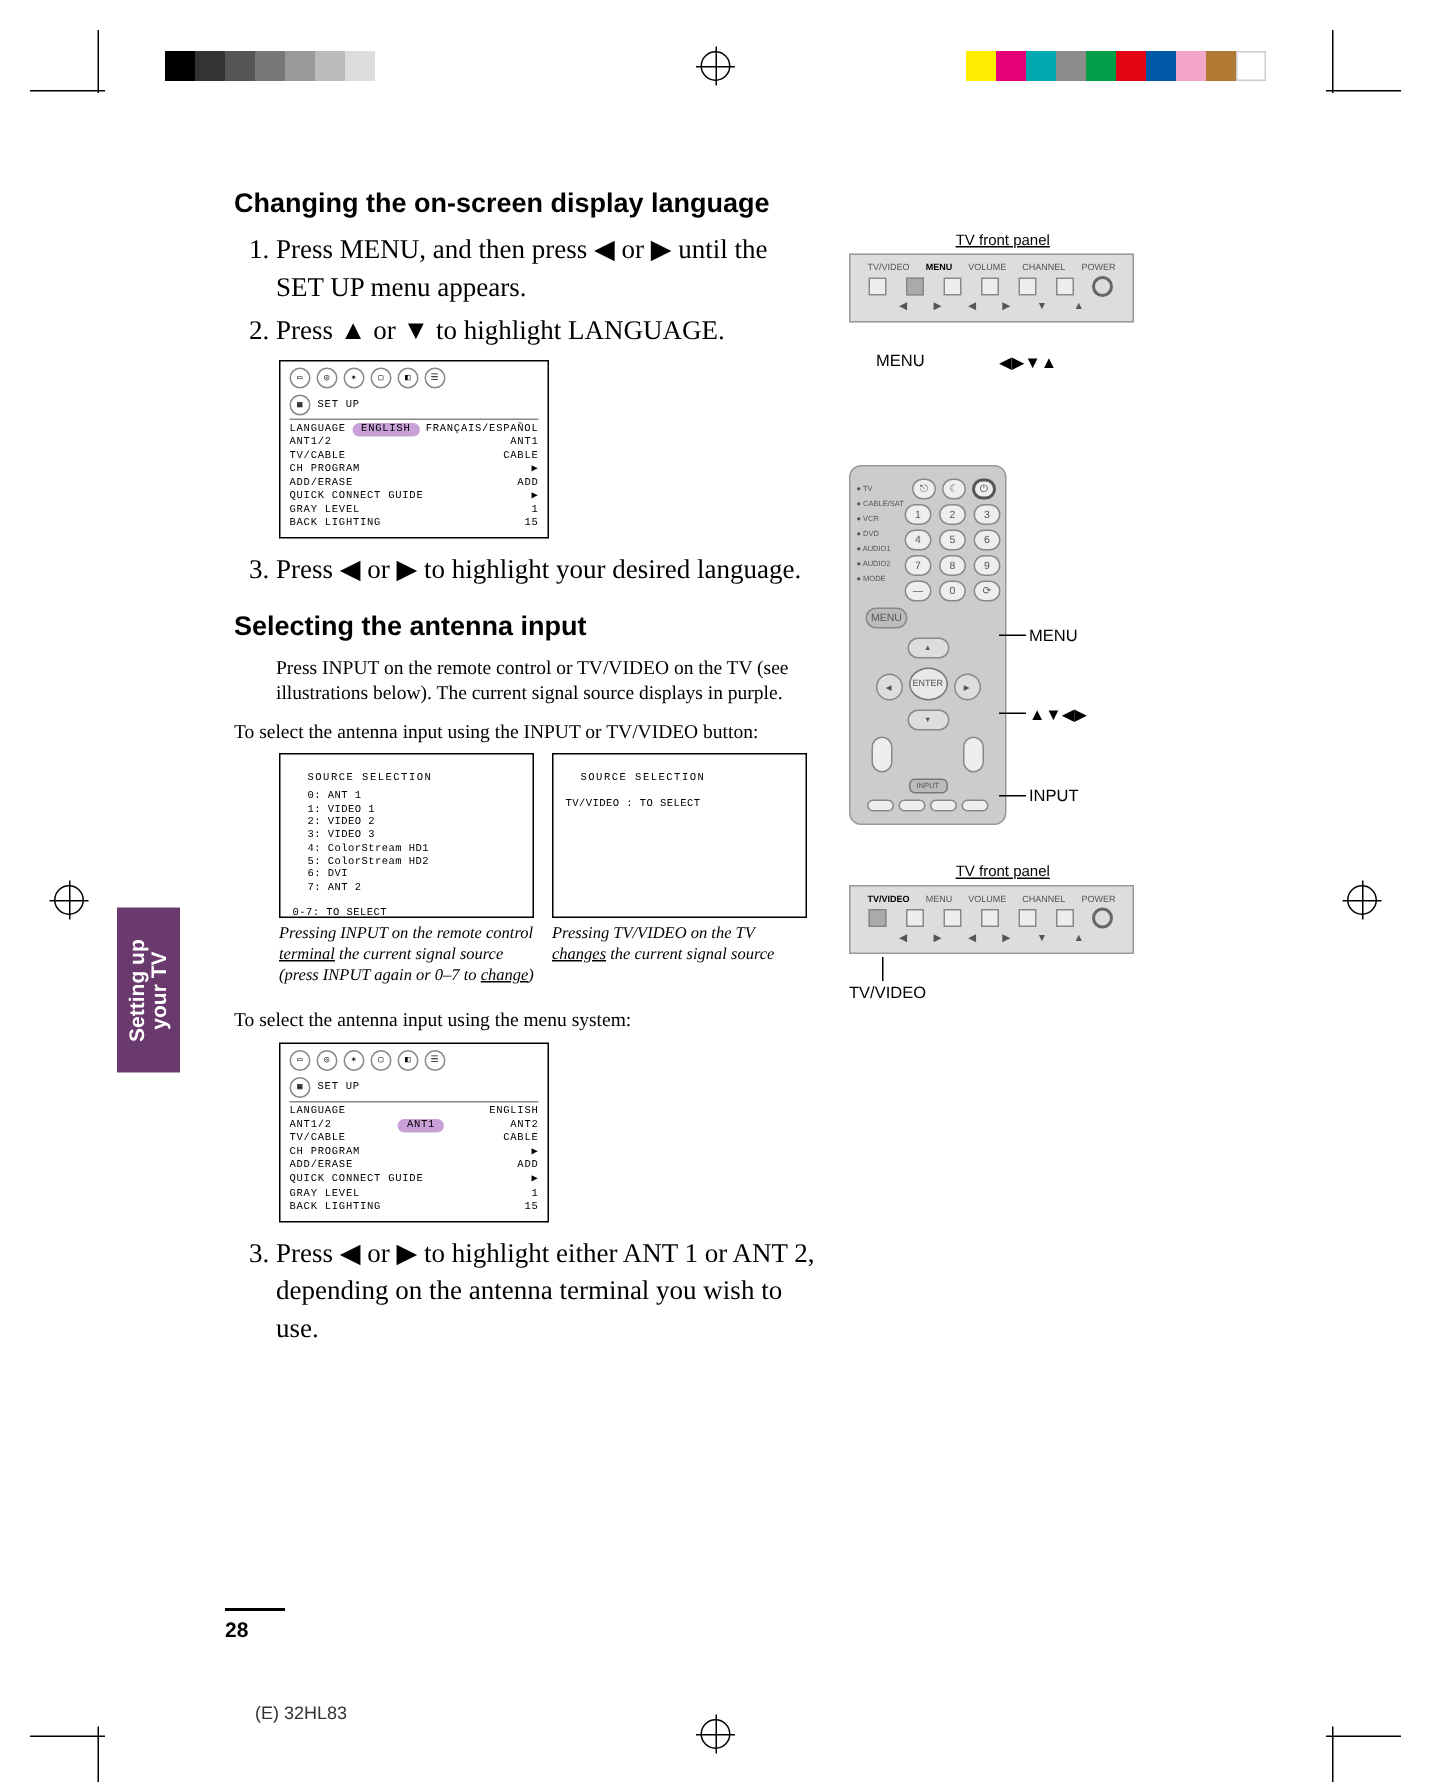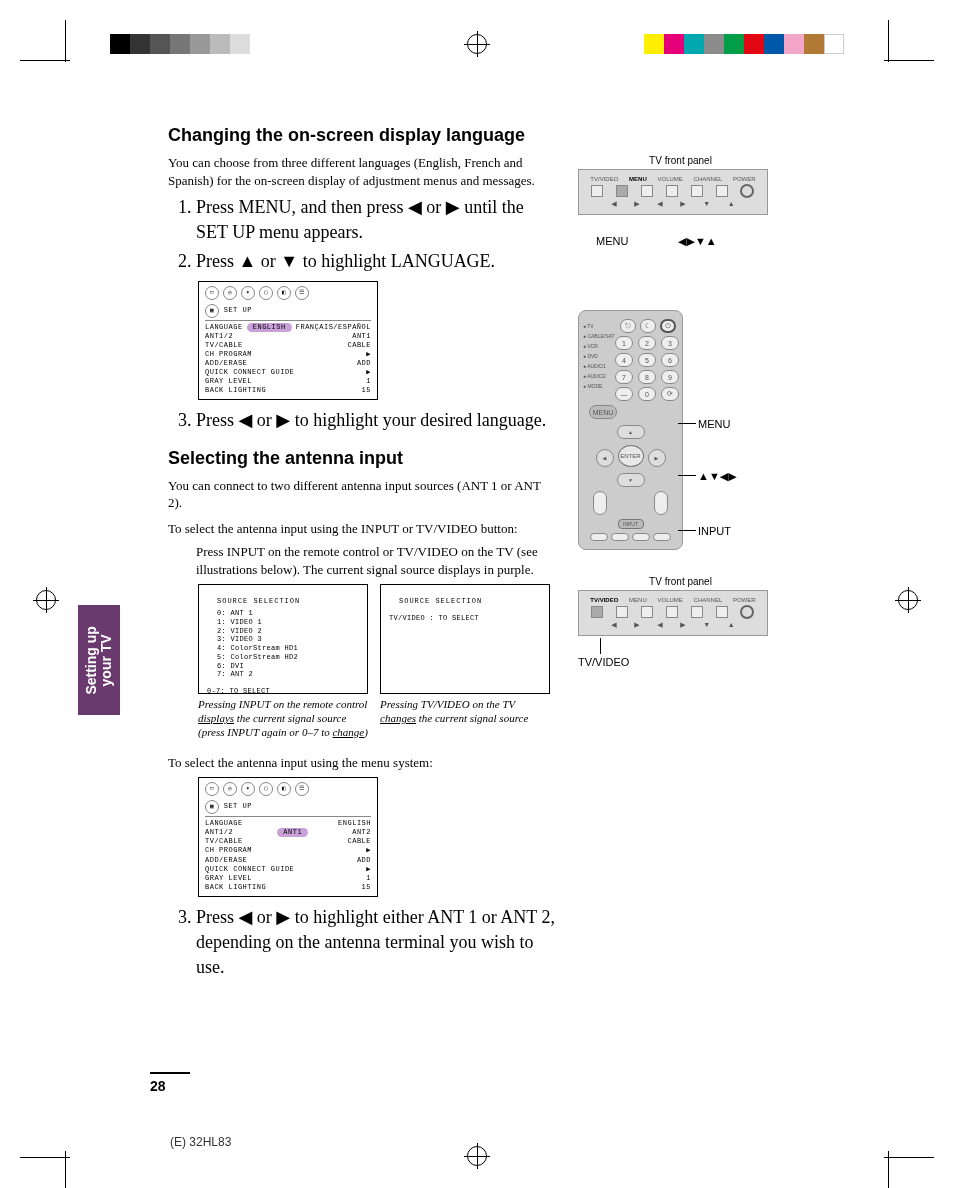--- a/index.html
+++ b/index.html
@@ -27,21 +27,21 @@
     position: absolute; width: 20px; height: 20px; border: 1px solid #000;
     border-radius: 50%;
   }
   .reg-mark::before { content:''; position:absolute; top:50%; left:-4px; right:-4px; height:1px; background:#000; }
   .reg-mark::after { content:''; position:absolute; left:50%; top:-4px; bottom:-4px; width:1px; background:#000; }
   .reg-top { top: 34px; left: 50%; transform: translateX(-50%); }
   .reg-bottom { bottom: 22px; left: 50%; transform: translateX(-50%); }
   .reg-left { top: 590px; left: 36px; }
   .reg-right { top: 590px; right: 36px; }
 
-  .page { position: absolute; top: 125px; left: 168px; width: 615px; }
+  .page { position: absolute; top: 125px; left: 156px; width: 615px; }
   .two-col { display: flex; gap: 20px; }
   .main-col { width: 390px; }
   .side-col { width: 205px; }
 
   h2 {
     font-family: Arial, Helvetica, sans-serif;
     font-weight: bold;
     font-size: 18px;
     margin-bottom: 8px;
   }
@@ -76,21 +76,21 @@
   }
   .src-box .s-title { margin-bottom:3px; letter-spacing:1px; }
   .caption { font-style: italic; font-size: 11px; line-height:1.25; max-width: 170px; }
   .caption u { text-decoration: underline; }
   .caption-row { display:flex; gap:12px; margin-left:30px; }
 
   .tv-panel {
     background:#ddd; border:1px solid #999; width:190px; padding:6px;
     position:relative;
   }
-  .tv-panel-label { font-family:Arial; font-size:10px; text-align:center; margin-bottom:3px; }
+  .tv-panel-label { font-family:Arial; font-size:10px; text-align:center; margin-bottom:3px;text-decoration:underline; }
   .tv-panel-top-labels { display:flex; justify-content:space-around; font-family:Arial; font-size:6px; color:#555; }
   .tv-panel-top-labels .bold { font-weight:bold; color:#000; }
   .tv-buttons-row { display:flex; justify-content:space-around; align-items:center; margin-top:2px; }
   .sqbtn { width:12px; height:12px; background:#eee; border:1px solid #888; }
   .pwrbtn { width:14px; height:14px; border:2px solid #666; border-radius:50%; }
   .tv-arrows { display:flex; justify-content:space-around; font-size:7px; color:#555; margin-top:2px; }
   .panel-caption { font-family:Arial; font-size:11px; position:absolute; }
 
   .remote {
     background:#ccc; border:1px solid #999; border-radius:8px;
@@ -194,21 +194,20 @@
 
 <div class="side-tab">
   <span class="rot">Setting up
 your TV</span>
 </div>
 
 <div class="page">
   <div class="two-col">
     <div class="main-col">
       <h2>Changing the on-screen display language</h2>
-      <p class="body-text">You can choose from three different languages (English, French and Spanish) for the on-screen display of adjustment menus and messages.</p>
       <ol>
         <li>Press MENU, and then press ◀ or ▶ until the SET UP menu appears.</li>
         <li>Press ▲ or ▼ to highlight LANGUAGE.</li>
       </ol>
 
       <div class="osd-box">
         <div class="osd-icons">
           <span class="osd-icon">▭</span>
           <span class="osd-icon">◎</span>
           <span class="osd-icon">✶</span>
@@ -255,23 +254,22 @@
               <span>15</span>
             </div>
           </div>
       </div>
 
       <ol start="3">
         <li>Press ◀ or ▶ to highlight your desired language.</li>
       </ol>
 
       <h2 style="margin-top:14px">Selecting the antenna input</h2>
-      <p class="body-text">You can connect to two different antenna input sources (ANT 1 or ANT 2).</p>
+      <p class="body-text" style="margin-left:28px">Press INPUT on the remote control or TV/VIDEO on the TV (see illustrations below). The current signal source displays in purple.</p>
       <p class="body-text" style="margin-top:8px">To select the antenna input using the INPUT or TV/VIDEO button:</p>
-      <p class="body-text" style="margin-left:28px">Press INPUT on the remote control or TV/VIDEO on the TV (see illustrations below). The current signal source displays in purple.</p>
 
       <div class="src-boxes">
         <div class="src-box">
           <div class="s-title">SOURCE SELECTION</div>
           <div id="src1lines">
               <div>0: ANT 1</div>
               <div>1: VIDEO 1</div>
               <div>2: VIDEO 2</div>
               <div>3: VIDEO 3</div>
               <div>4: ColorStream HD1</div>
@@ -281,21 +279,21 @@
             </div>
           <div style="margin-top:8px; margin-left:-10px">0-7: TO SELECT</div>
         </div>
         <div class="src-box">
           <div class="s-title">SOURCE SELECTION</div>
           <div style="margin-top:8px; margin-left:-10px">TV/VIDEO : TO SELECT</div>
         </div>
       </div>
       <div class="caption-row">
         <p class="caption">
-          <span>Pressing INPUT on the remote control </span><u>displays</u><span> the current signal source (press INPUT again or 0–7 to </span><u>change</u><span>)</span>
+          <span>Pressing INPUT on the remote control </span><u>terminal</u><span> the current signal source (press INPUT again or 0–7 to </span><u>change</u><span>)</span>
         </p>
         <p class="caption">
           <span>Pressing TV/VIDEO on the TV </span><u>changes</u><span> the current signal source</span>
         </p>
       </div>
 
       <p class="body-text" style="margin-top:14px">To select the antenna input using the menu system:</p>
 
       <div class="osd-box">
         <div class="osd-icons">

